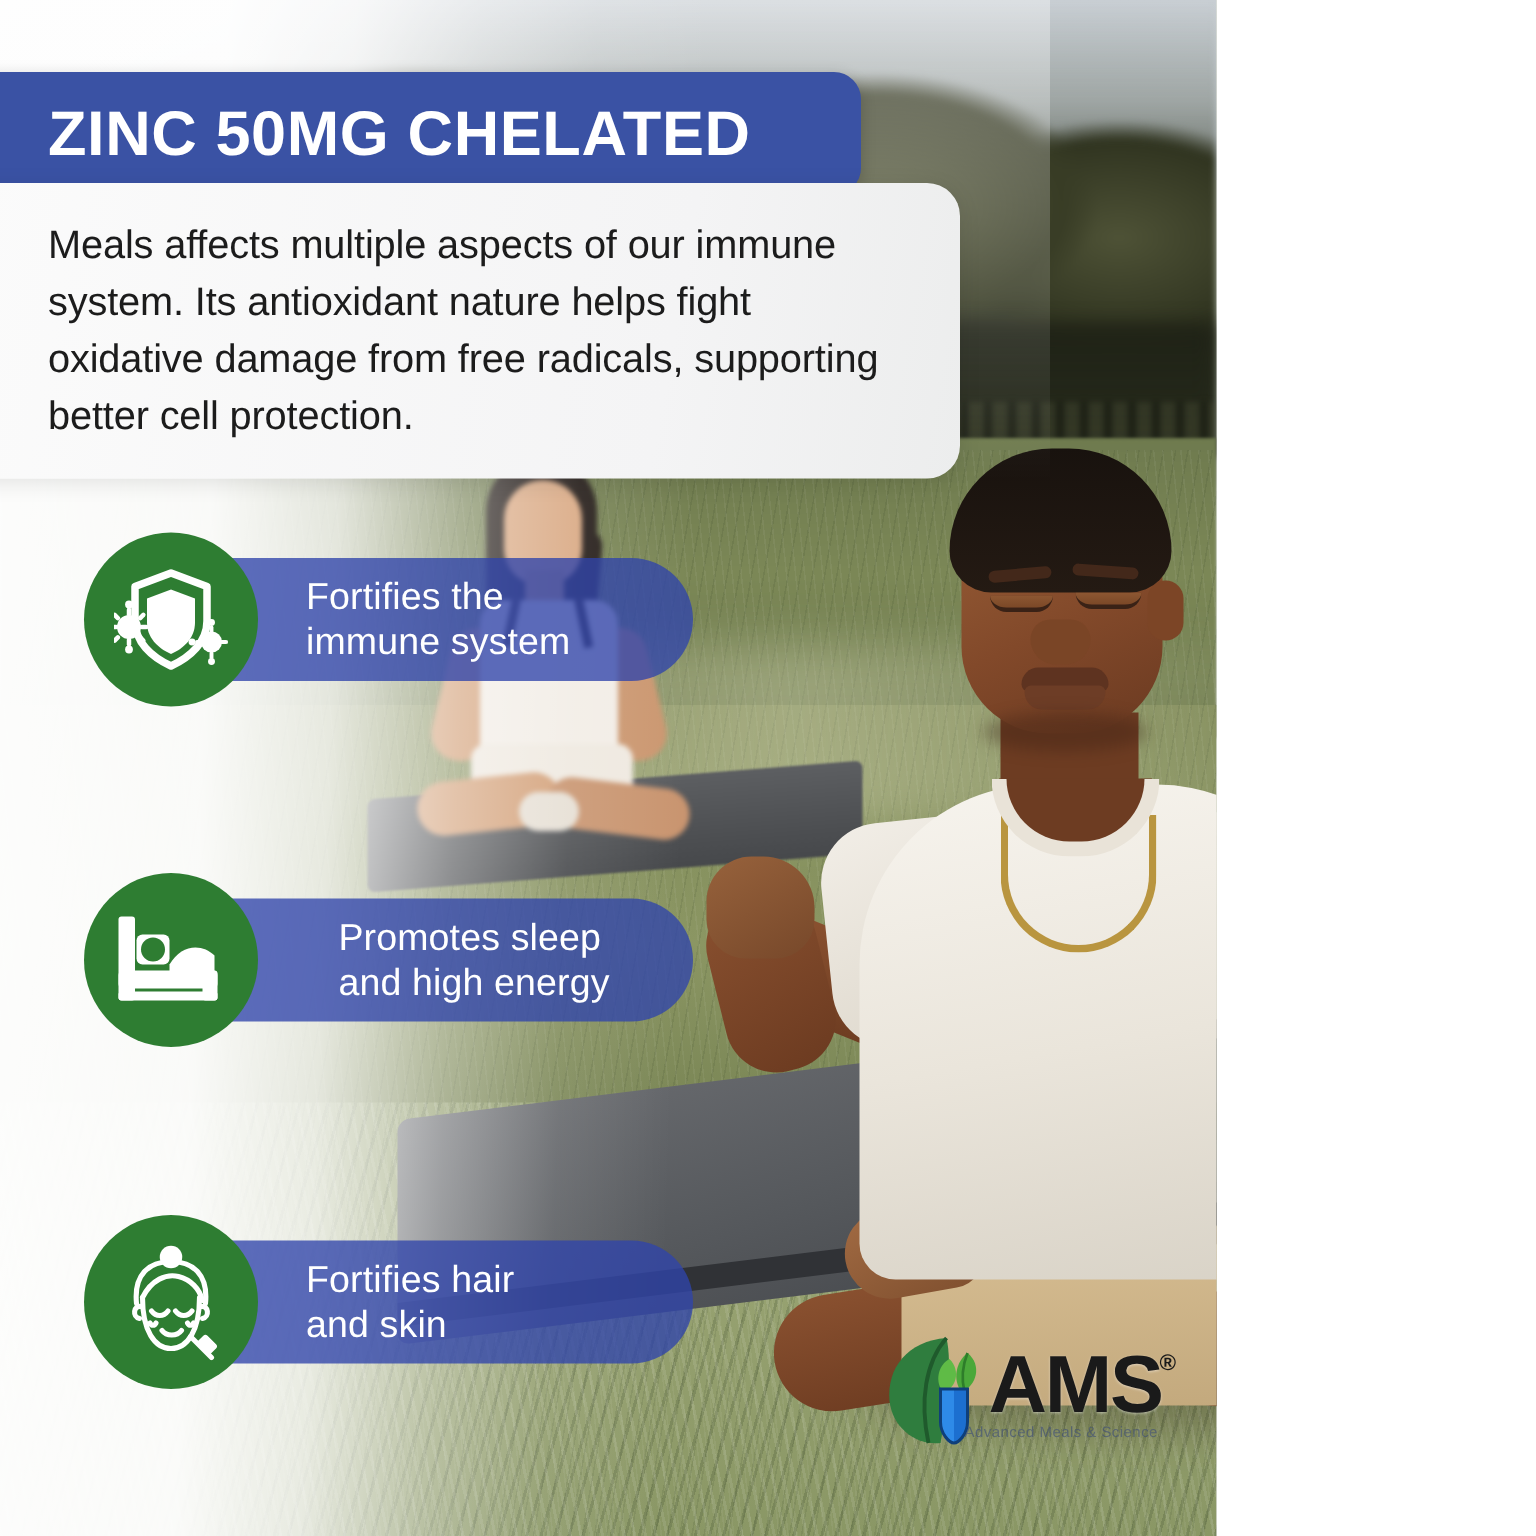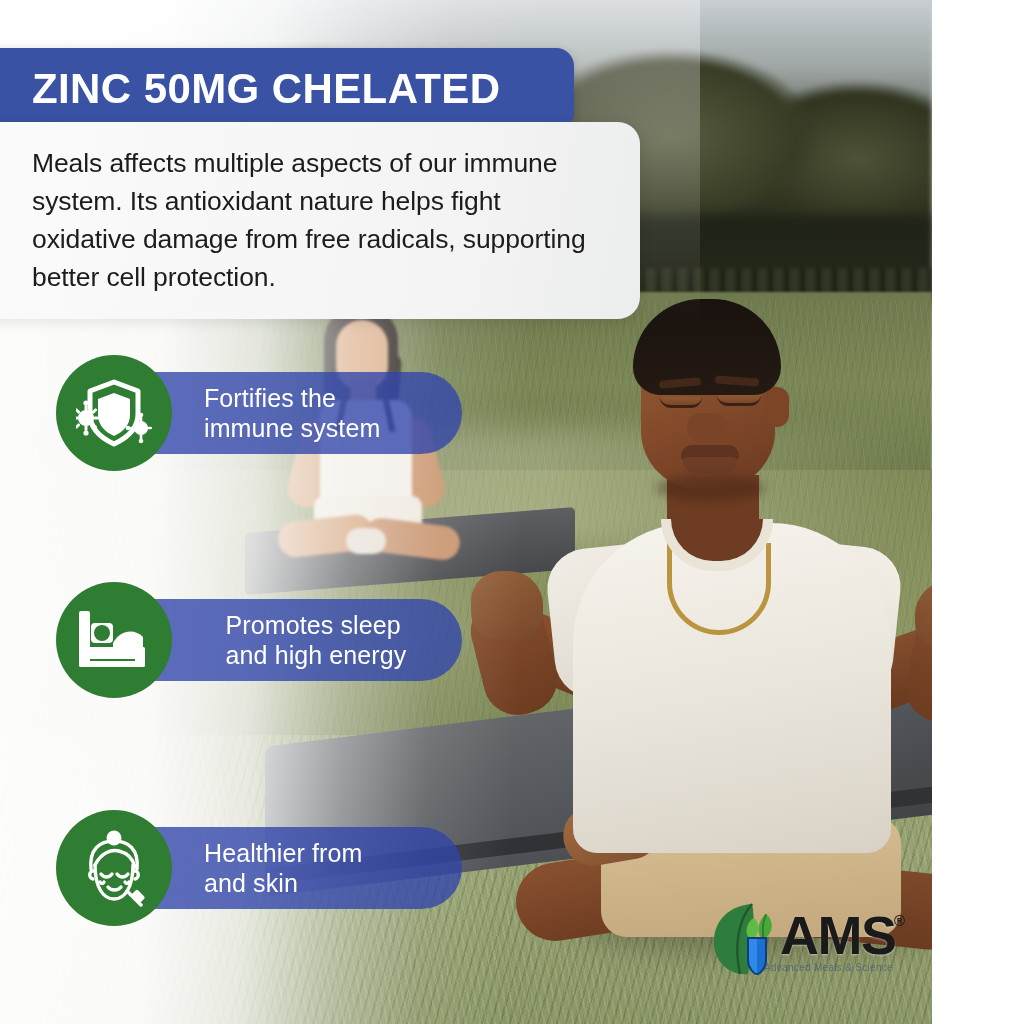--- a/index.html
+++ b/index.html
@@ -4,21 +4,21 @@
 <style>
   * { margin:0; padding:0; box-sizing:border-box; }
   html,body { width:1024px; height:1024px; }
   body {
     font-family:"Liberation Sans", sans-serif;
     background:#fff;
     overflow:hidden;
   }
   .canvas {
     position:relative;
-    width:932px; height:1024px;
+    width:811px; height:1024px;
     overflow:hidden;
     background:#b9c0b4;
   }
 
   
   .photo { position:absolute; inset:0; overflow:hidden; }
 
   .sky {
     position:absolute; left:0; top:0; width:100%; height:120px;
     background:linear-gradient(#c9cfd4, #b9c2c6);
@@ -370,21 +370,21 @@
 
   .b1 { left:56px; top:355px; }
   .b1 .benefit-pill { min-width:316px; }
   .b2 { left:56px; top:582px; }
   .b2 .benefit-pill { min-width:316px;justify-content:center; }
   .b3 { left:56px; top:810px; }
   .b3 .benefit-pill { min-width:316px; }
 
   
   .logo {
-    position:absolute; right:18px; bottom:26px;
+    position:absolute; right:18px; bottom:38px;
     width:206px; height:104px;
   }
   .logo-mark { position:absolute; left:0; top:4px; width:86px; height:86px; }
   .logo-word {
     position:absolute; left:72px; top:14px;
     font-size:54px; font-weight:bold;
     color:#1a1a1a; letter-spacing:-1.5px;
     line-height:1;
     text-shadow:0 1px 2px rgba(255,255,255,.45);
   }
@@ -573,21 +573,21 @@
           <path d="M50 53 C51 55 53 55 54 53"></path>
         </g>
 
         <g stroke="#ffffff" stroke-width="3.4" stroke-linecap="round">
           <path d="M52 62 L66 76"></path>
         </g>
         <rect x="57" y="63" width="12" height="9" rx="2" fill="#ffffff" transform="rotate(45 63 67.5)"></rect>
       </svg>
     </div>
     <div class="benefit-pill">
-      <span class="benefit-label">Healthier from
+      <span class="benefit-label">Fortifies hair
 and skin</span>
     </div>
   </div>
 
   <div class="logo">
     <div class="logo-mark">
       <svg width="86" height="86" viewBox="0 0 86 86" fill="none">
 
         <path d="M44 6 C18 8 4 26 6 48 C8 66 24 78 40 76 C44 52 48 24 44 6 Z" fill="#2f7d3e"></path>
         <path d="M44 6 C30 22 26 48 32 76" stroke="#1f5a2c" stroke-width="2.6" fill="none"></path>

